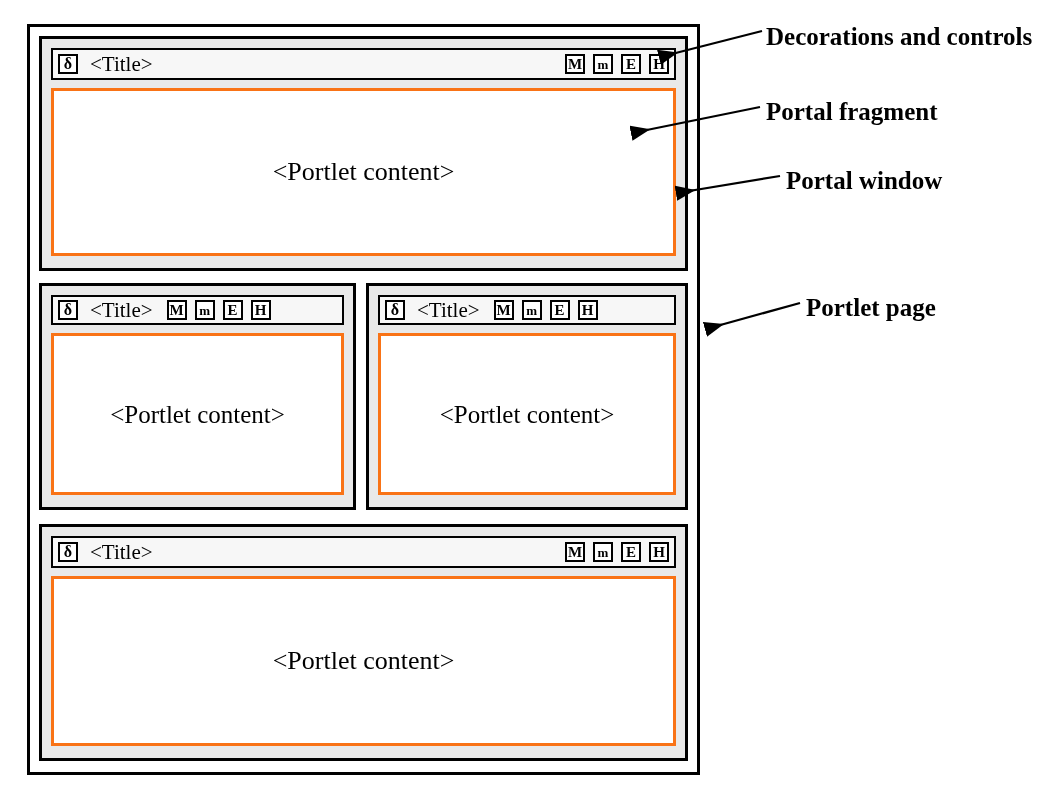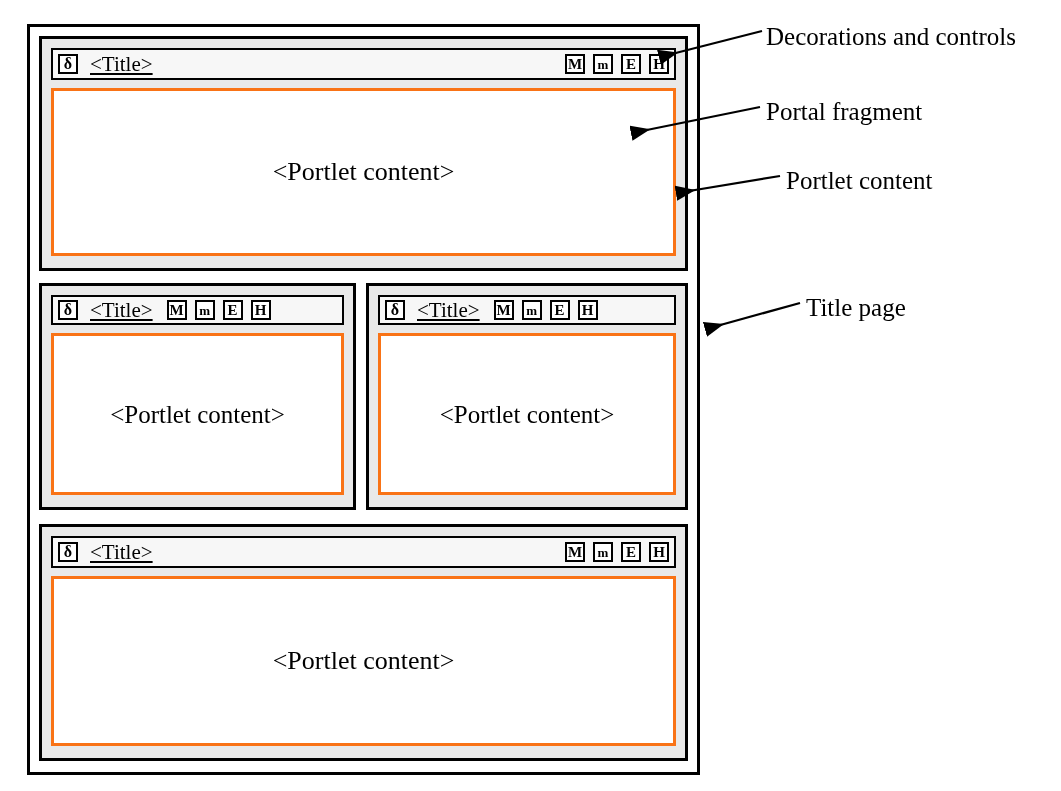--- a/index.html
+++ b/index.html
@@ -70,21 +70,20 @@
     box-sizing: border-box;
     flex: 0 0 auto;
   }
 
   .portlet-title-text {
     margin-left: 12px;
     font-size: 21px;
     line-height: 1;
     white-space: nowrap;
     flex: 0 0 auto;
-    text-decoration: underline;
   }
 
   .controls {
     display: flex;
     align-items: center;
     gap: 8px;
     flex: 0 0 auto;
   }
   .controls.right {
     margin-left: auto;
@@ -138,20 +137,21 @@
     width: 1061px;
     height: 791px;
     pointer-events: none;
   }
   .annotation-label {
     position: absolute;
     font-size: 25px;
     line-height: 1;
     white-space: nowrap;
     color: #000000;
+    font-weight: bold;
   }
 </style>
 </head>
 <body>
 
 <div id="portal-page">
 
   <div class="portlet-window" id="portlet-top" style="left:9px; top:9px; width:649px; height:235px;">
 
     <div class="portlet-titlebar">
@@ -239,15 +239,15 @@
 
   <line x1="780" y1="176" x2="677" y2="193" stroke="#000000" stroke-width="2.2" marker-end="url(#arrowhead)"></line>
 
   <line x1="800" y1="303" x2="706" y2="329" stroke="#000000" stroke-width="2.2" marker-end="url(#arrowhead)"></line>
 </svg>
 
 <div class="annotation-label" style="left:766px; top:24px;">Decorations and controls</div>
 
 <div class="annotation-label" style="left:766px; top:99px;">Portal fragment</div>
 
-<div class="annotation-label" style="left:786px; top:168px;">Portlet content</div>
-
-<div class="annotation-label" style="left:806px; top:295px;">Title page</div>
+<div class="annotation-label" style="left:786px; top:168px;">Portal window</div>
+
+<div class="annotation-label" style="left:806px; top:295px;">Portlet page</div>
 
 </body></html>

